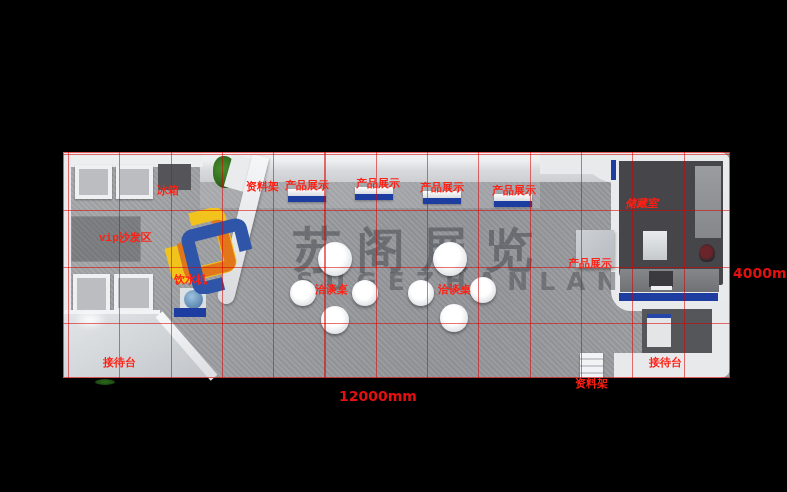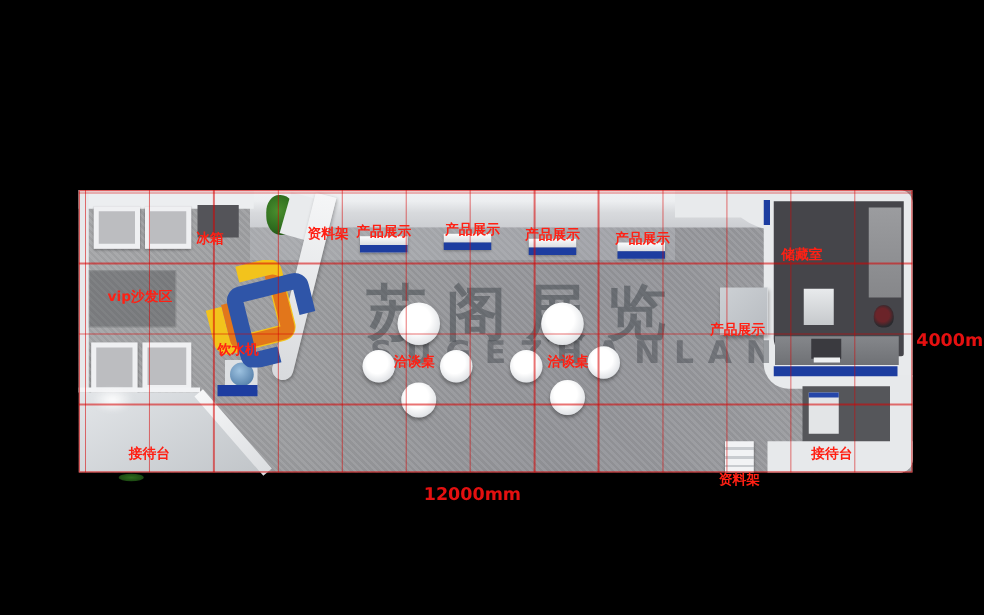--- a/index.html
+++ b/index.html
@@ -135,24 +135,24 @@
 
 <div class="abs" style="left:95px;top:379px;width:20px;height:6px;border-radius:50%;
      background:radial-gradient(#2d6b1d,#143a0c);"></div>
 
 <div class="lbl" style="left:157px;top:185px;">冰箱</div>
 <div class="lbl" style="left:246px;top:181px;">资料架</div>
 <div class="lbl" style="left:285px;top:180px;">产品展示</div>
 <div class="lbl" style="left:356px;top:178px;">产品展示</div>
 <div class="lbl" style="left:420px;top:182px;">产品展示</div>
 <div class="lbl" style="left:492px;top:185px;">产品展示</div>
-<div class="lbl" style="left:86px;top:232px;">vip沙发区</div>
+<div class="lbl" style="left:99px;top:232px;font-family:Liberation Mono, monospace;">vip沙发区</div>
 <div class="lbl" style="left:174px;top:274px;">饮水机</div>
 <div class="lbl" style="left:315px;top:284px;">洽谈桌</div>
 <div class="lbl" style="left:438px;top:284px;">洽谈桌</div>
 <div class="lbl" style="left:568px;top:258px;">产品展示</div>
-<div class="lbl" style="left:625px;top:198px;">储藏室</div>
+<div class="lbl" style="left:625px;top:198px;font-style:italic;">储藏室</div>
 <div class="lbl" style="left:103px;top:357px;">接待台</div>
 <div class="lbl" style="left:649px;top:357px;">接待台</div>
 <div class="lbl" style="left:575px;top:378px;">资料架</div>
 
 <div class="dim" style="left:733px;top:265px;">4000mm</div>
 <div class="dim" style="left:339px;top:388px;">12000mm</div>
 
 </body></html>

